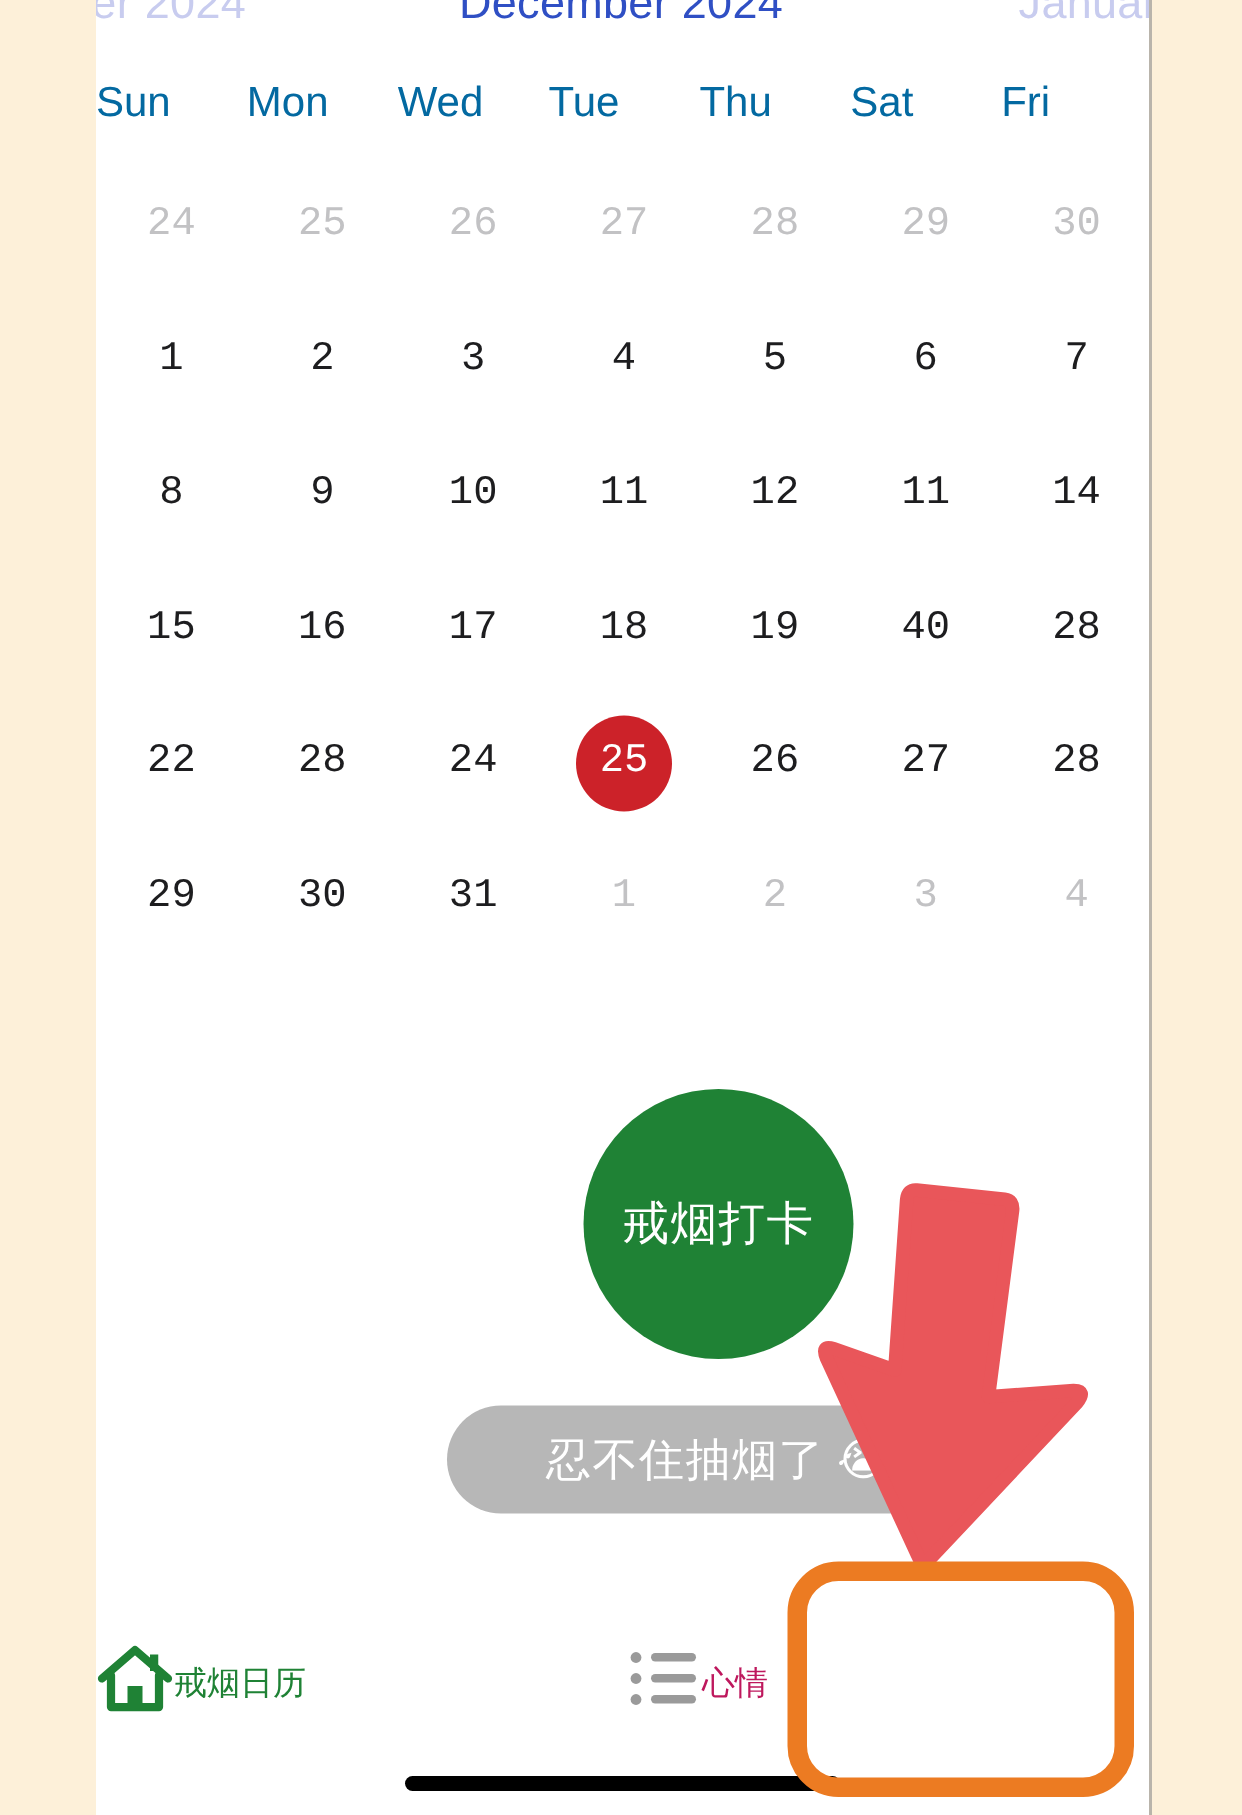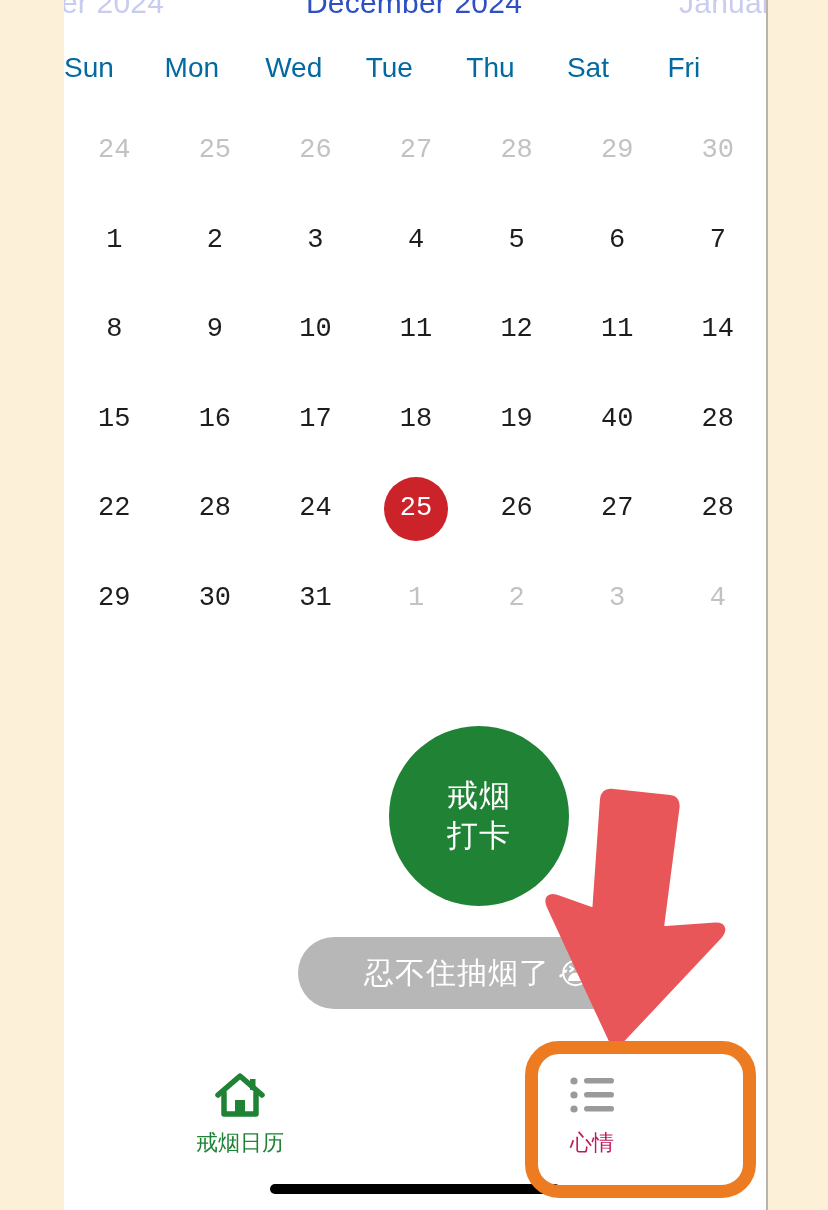--- a/index.html
+++ b/index.html
@@ -119,21 +119,21 @@
   #checkin-button {
     position: absolute;
     left: 325px;
     top: 726px;
     width: 180px;
     height: 180px;
     border-radius: 50%;
     background: #1f8235;
     color: #ffffff;
     display: flex;
-    flex-direction: column;
+    flex-direction: row;
     align-items: center;
     justify-content: center;
     line-height: 1.28;
     font-size: 31px;
     letter-spacing: 1px;
   }
 
   
   #relapse-button {
     position: absolute;
@@ -159,21 +159,21 @@
     left: 0;
     bottom: 40px;
     width: 704px;
     height: 120px;
     display: flex;
     background: transparent;
   }
   .tab-item {
     flex: 1 1 0;
     display: flex;
-    flex-direction: column;
+    flex-direction: row;
     align-items: center;
     justify-content: flex-start;
     padding-top: 18px;
     box-sizing: border-box;
   }
   .tab-icon {
     height: 54px;
     display: flex;
     align-items: center;
     justify-content: center;

